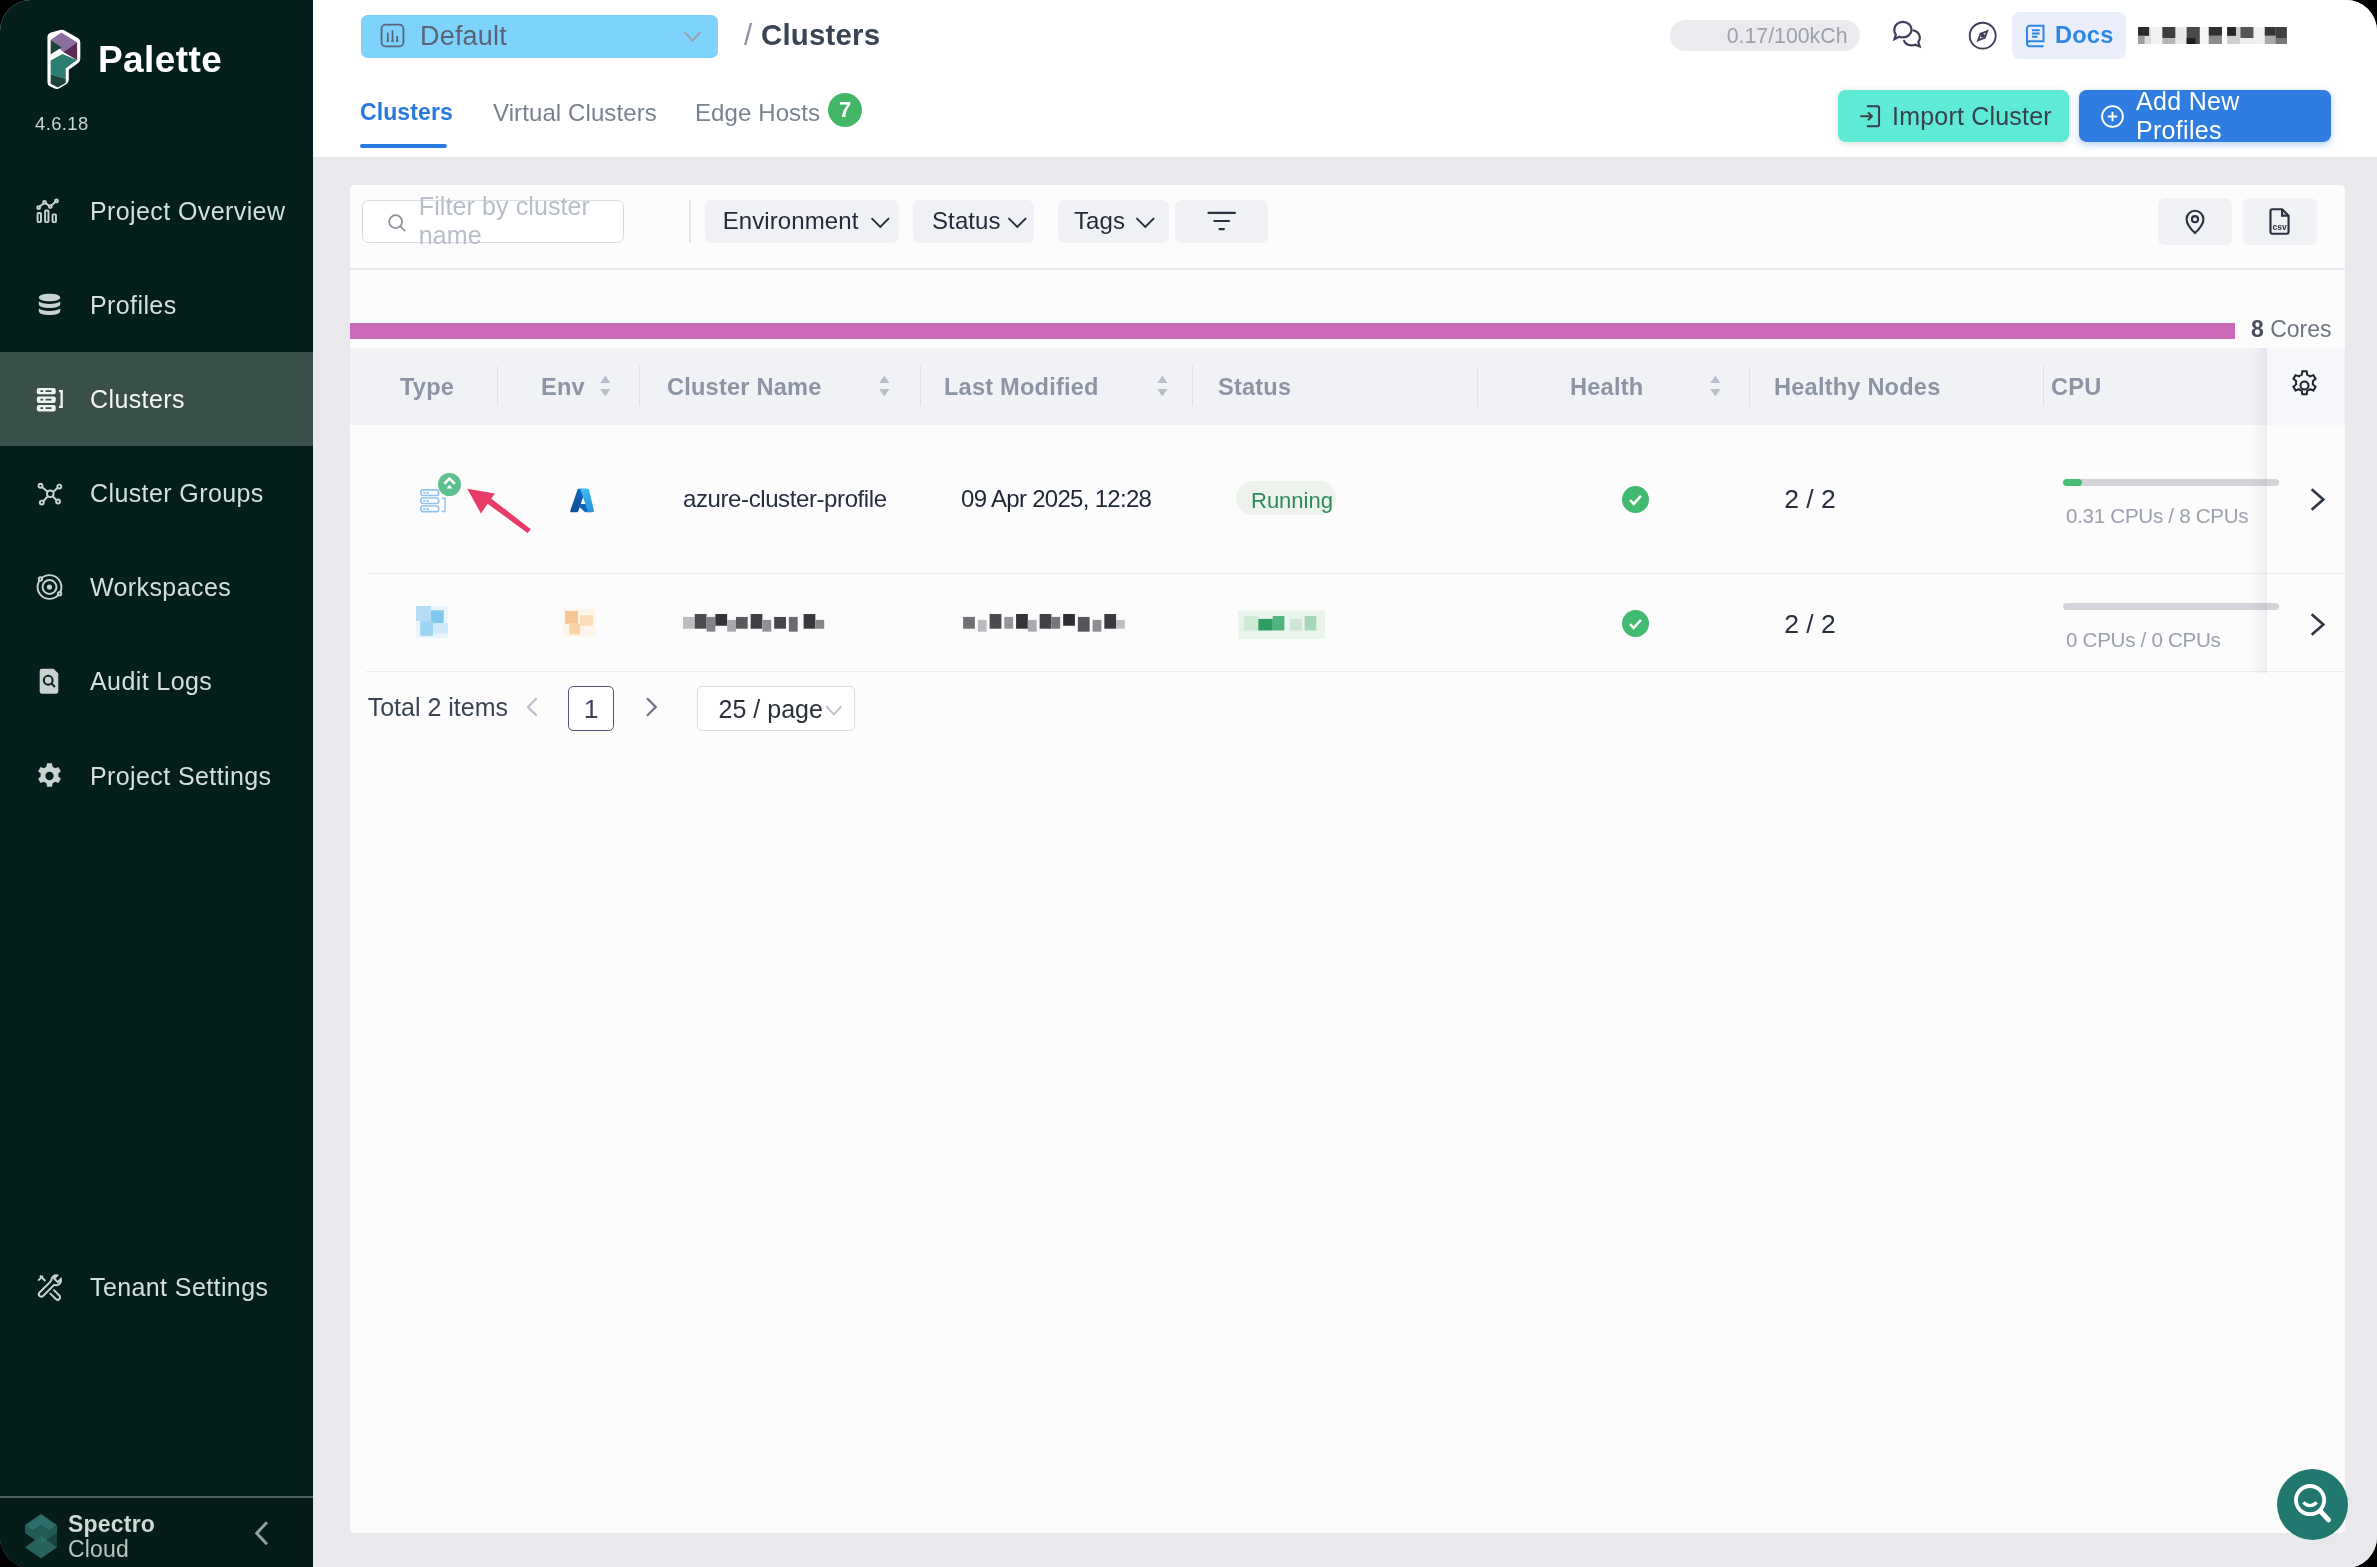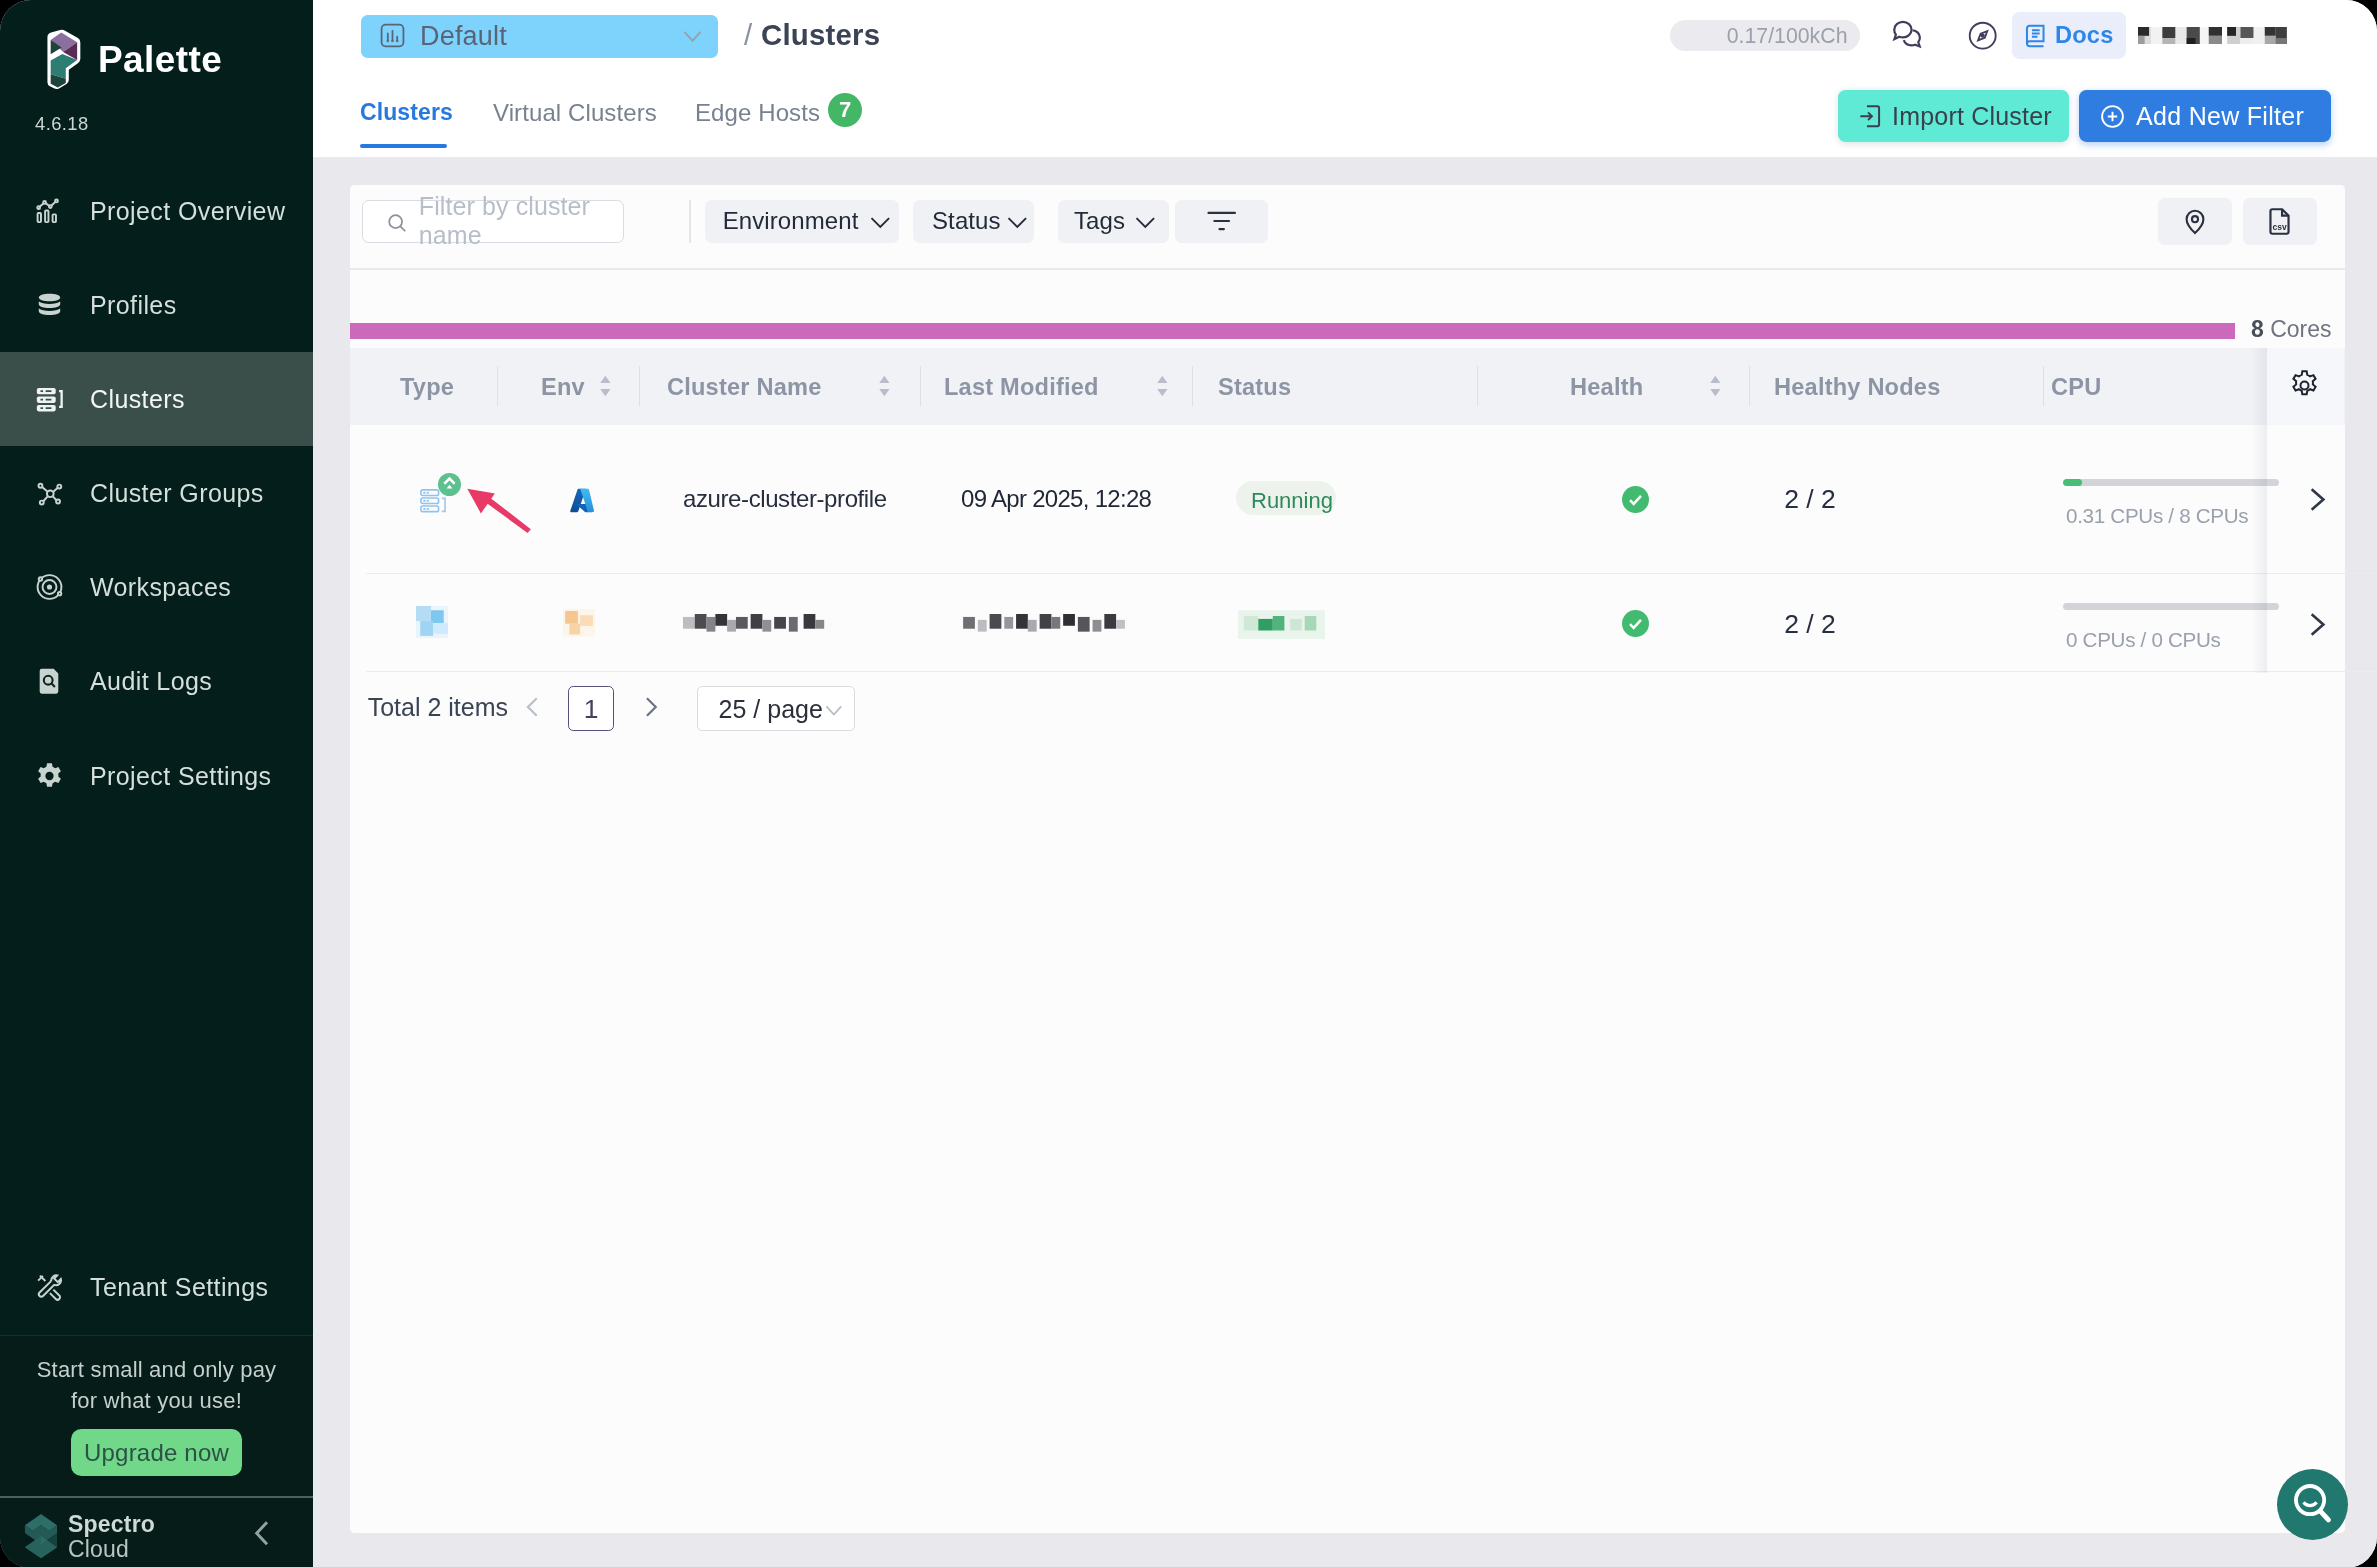--- a/index.html
+++ b/index.html
@@ -124,21 +124,21 @@
         <path d="M13 3 H18.5 A1.5 1.5 0 0 1 20 4.5 V19.5 A1.5 1.5 0 0 1 18.5 21 H13 M9 3 H13 M9 21 H13"></path>
         <path d="M3 12 H13 M10 8.5 13.5 12 10 15.5"></path>
       </svg>
       <span class="abs" style="left:54px;top:50%;transform:translateY(-50%);color:#39404e;letter-spacing:0.2px;">Import Cluster</span>
     </div>
     <div class="topbtn" style="left:1766px;width:252px;background:#2f7de1;box-shadow:0 2.2px 7.4px rgba(47,125,225,0.35);">
       <svg class="abs" style="left:20.6px;top:14px;" width="25" height="25" viewBox="0 0 24 24" fill="none" stroke="#fff" stroke-width="1.8">
         <circle cx="12" cy="12" r="10"></circle>
           <path d="M12 7.5 V16.5 M7.5 12 H16.5"></path>
       </svg>
-      <span class="abs" style="left:57px;top:50%;transform:translateY(-50%);color:#fff;letter-spacing:0.3px;">Add New Filter</span>
+      <span class="abs" style="left:57px;top:50%;transform:translateY(-50%);color:#fff;letter-spacing:0.3px;">Add New Profiles</span>
     </div>
   </div>
   <div id="content">
     <div id="card">
       <div id="searchbox">
         <svg class="abs" style="left:23.6px;top:11px;" width="22" height="22" viewBox="0 0 24 24" fill="none" stroke="#8b929e" stroke-width="1.9">
           <circle cx="10.5" cy="10.5" r="7"></circle>
             <path d="M15.6 15.6 21 21"></path>
         </svg>
         <span>Filter by cluster name</span>
@@ -446,24 +446,20 @@
       <div class="tx">Project Settings</div>
     </div>
     <div class="navitem" style="top:1240px;">
       <svg class="ic" viewBox="0 0 24 24" fill="none" stroke="#c8d3cf" stroke-width="1.5">
         <path d="M13.4 6.8a3.9 3.9 0 0 1 4.6-3.8l-2.4 2.4 2.8 2.8 2.4-2.4a3.9 3.9 0 0 1-5.2 4.6L7 19a1.9 1.9 0 0 1-2.7-2.7l8.3-8.3z"></path>
         <path d="M4.6 3.2 8.8 7.4 M6.9 3.4 3.2 7.1 M15 14l4.6 4.6a1.9 1.9 0 0 1-2.7 2.7L12.3 16.7"></path>
       </svg>
       <div class="tx">Tenant Settings</div>
     </div>
 
-    <div id="promo">
-      <div class="ptext">Start small and only pay<br>for what you use!</div>
-      <div id="upg">Upgrade now</div>
-    </div>
     <div id="sbbottom">
       <svg class="abs" style="left:22px;top:14.7px;" width="38" height="46" viewBox="0 0 26 31">
         <path d="M13 0.5 24 8.2 18.6 12 13 8.2 7.4 12 2 8.2 Z" fill="#2e6e68"></path>
         <path d="M2 8.2 7.4 12 13 8.2 18.6 12 13 15.9 24 8.2 24 13.4 13 21.2 2 13.4 Z" fill="#235a55"></path>
         <path d="M13 15.5 24 23.2 13 30.8 2 23.2 Z" fill="#2e6e68"></path>
         <path d="M2 23.2 13 15.5 13 21.2 24 13.4 24 23.2 13 30.8 Z" fill="#235a55" opacity="0.6"></path>
       </svg>
       <div class="abs" style="left:68px;top:13.2px;font-size:23px;font-weight:700;color:#cfd9d5;letter-spacing:0.2px;">Spectro</div>
       <div class="abs" style="left:68px;top:38px;font-size:23px;color:#b9c6c1;letter-spacing:0.2px;">Cloud</div>
       <svg class="abs" style="left:253px;top:22px;" width="17.7" height="26.5" viewBox="0 0 12 18" fill="none" stroke="#93a39d" stroke-width="2">

